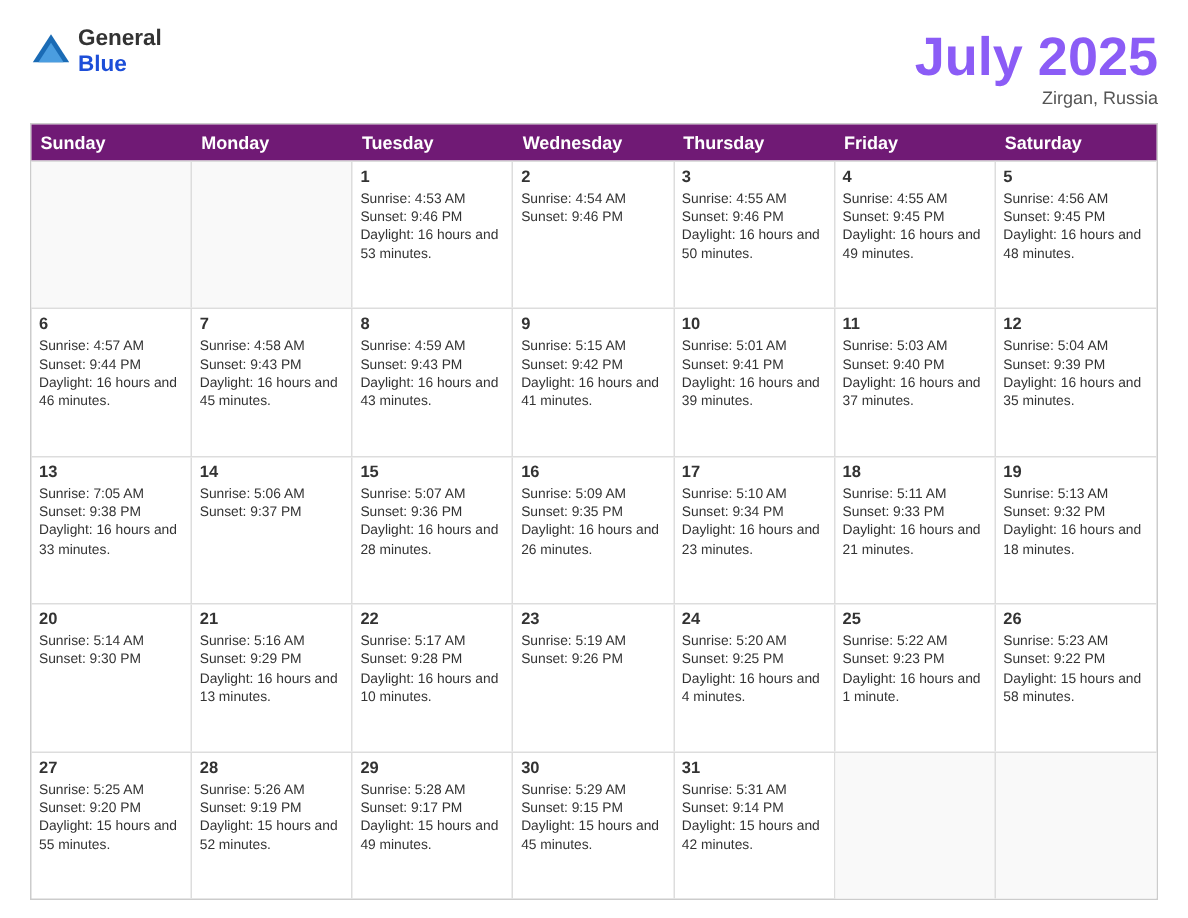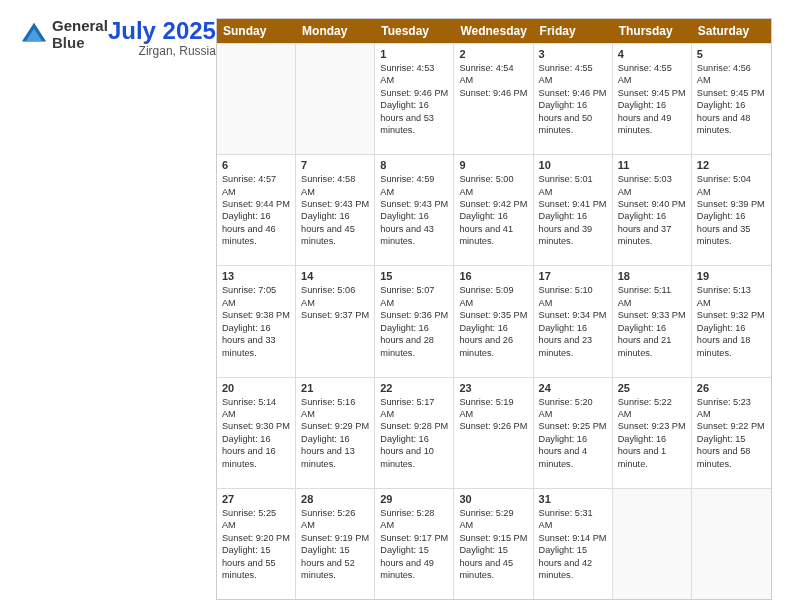--- a/index.html
+++ b/index.html
@@ -8,21 +8,21 @@
       background: #fff;
       width: 792px;
       height: 612px;
       overflow: hidden;
     }
     .page {
       width: 792px;
       height: 612px;
       padding: 18px 20px 12px 20px;
       display: flex;
-      flex-direction: row;
+      flex-direction: column;
     }
     .header {
       display: flex;
       justify-content: space-between;
       align-items: flex-start;
       margin-bottom: 10px;
     }
     .logo {
       display: flex;
       align-items: center;
@@ -34,49 +34,49 @@
       line-height: 1.1;
     }
     .logo-general {
       font-size: 15px;
       font-weight: bold;
       color: #333;
     }
     .logo-blue {
       font-size: 15px;
       font-weight: bold;
-      color: #404040;
+      color: #1d4ed8;
     }
     .logo-icon {
       width: 28px;
       height: 28px;
     }
     .title-block {
       text-align: right;
     }
     .title-month {
-      font-size: 24px;
-      font-weight: bold;
-      color: #1d4ed8;
+      font-size: 36px;
+      font-weight: bold;
+      color: #8b5cf6;
       line-height: 1.1;
     }
     .title-location {
       font-size: 12px;
       color: #555;
     }
     .calendar {
       flex: 1;
       display: flex;
       flex-direction: column;
       border: 1px solid #ccc;
     }
     .cal-header {
       display: grid;
       grid-template-columns: repeat(7, 1fr);
-      background: #a16207;
+      background: #701a75;
     }
     .cal-header-cell {
       color: #fff;
       font-size: 12px;
       font-weight: bold;
       padding: 5px 6px;
       text-align: left;
     }
     .cal-body {
       display: flex;
@@ -134,22 +134,22 @@
       <div class="title-location">Zirgan, Russia</div>
     </div>
   </div>
 
   <div class="calendar">
     <div class="cal-header">
     <div class="cal-header-cell">Sunday</div>
         <div class="cal-header-cell">Monday</div>
         <div class="cal-header-cell">Tuesday</div>
         <div class="cal-header-cell">Wednesday</div>
+        <div class="cal-header-cell">Thursday</div>
         <div class="cal-header-cell">Friday</div>
-        <div class="cal-header-cell">Thursday</div>
         <div class="cal-header-cell">Saturday</div>
       </div>
     <div class="cal-body">
     <div class="cal-row">
           <div class="cal-cell empty"></div>
           <div class="cal-cell empty"></div>
           <div class="cal-cell">
             <div class="day-num">1</div>
             <div class="cell-line">Sunrise: 4:53 AM</div>
             <div class="cell-line">Sunset: 9:46 PM</div>
@@ -193,21 +193,21 @@
             <div class="cell-line">Daylight: 16 hours and 45 minutes.</div>
           </div>
           <div class="cal-cell">
             <div class="day-num">8</div>
             <div class="cell-line">Sunrise: 4:59 AM</div>
             <div class="cell-line">Sunset: 9:43 PM</div>
             <div class="cell-line">Daylight: 16 hours and 43 minutes.</div>
           </div>
           <div class="cal-cell">
             <div class="day-num">9</div>
-            <div class="cell-line">Sunrise: 5:00 AM</div>
+            <div class="cell-line">Sunrise: 5:15 AM</div>
             <div class="cell-line">Sunset: 9:42 PM</div>
             <div class="cell-line">Daylight: 16 hours and 41 minutes.</div>
           </div>
           <div class="cal-cell">
             <div class="day-num">10</div>
             <div class="cell-line">Sunrise: 5:01 AM</div>
             <div class="cell-line">Sunset: 9:41 PM</div>
             <div class="cell-line">Daylight: 16 hours and 39 minutes.</div>
           </div>
           <div class="cal-cell">
@@ -264,21 +264,20 @@
             <div class="cell-line">Sunrise: 5:13 AM</div>
             <div class="cell-line">Sunset: 9:32 PM</div>
             <div class="cell-line">Daylight: 16 hours and 18 minutes.</div>
           </div>
         </div>
         <div class="cal-row">
           <div class="cal-cell">
             <div class="day-num">20</div>
             <div class="cell-line">Sunrise: 5:14 AM</div>
             <div class="cell-line">Sunset: 9:30 PM</div>
-            <div class="cell-line">Daylight: 16 hours and 16 minutes.</div>
           </div>
           <div class="cal-cell">
             <div class="day-num">21</div>
             <div class="cell-line">Sunrise: 5:16 AM</div>
             <div class="cell-line">Sunset: 9:29 PM</div>
             <div class="cell-line">Daylight: 16 hours and 13 minutes.</div>
           </div>
           <div class="cal-cell">
             <div class="day-num">22</div>
             <div class="cell-line">Sunrise: 5:17 AM</div>

